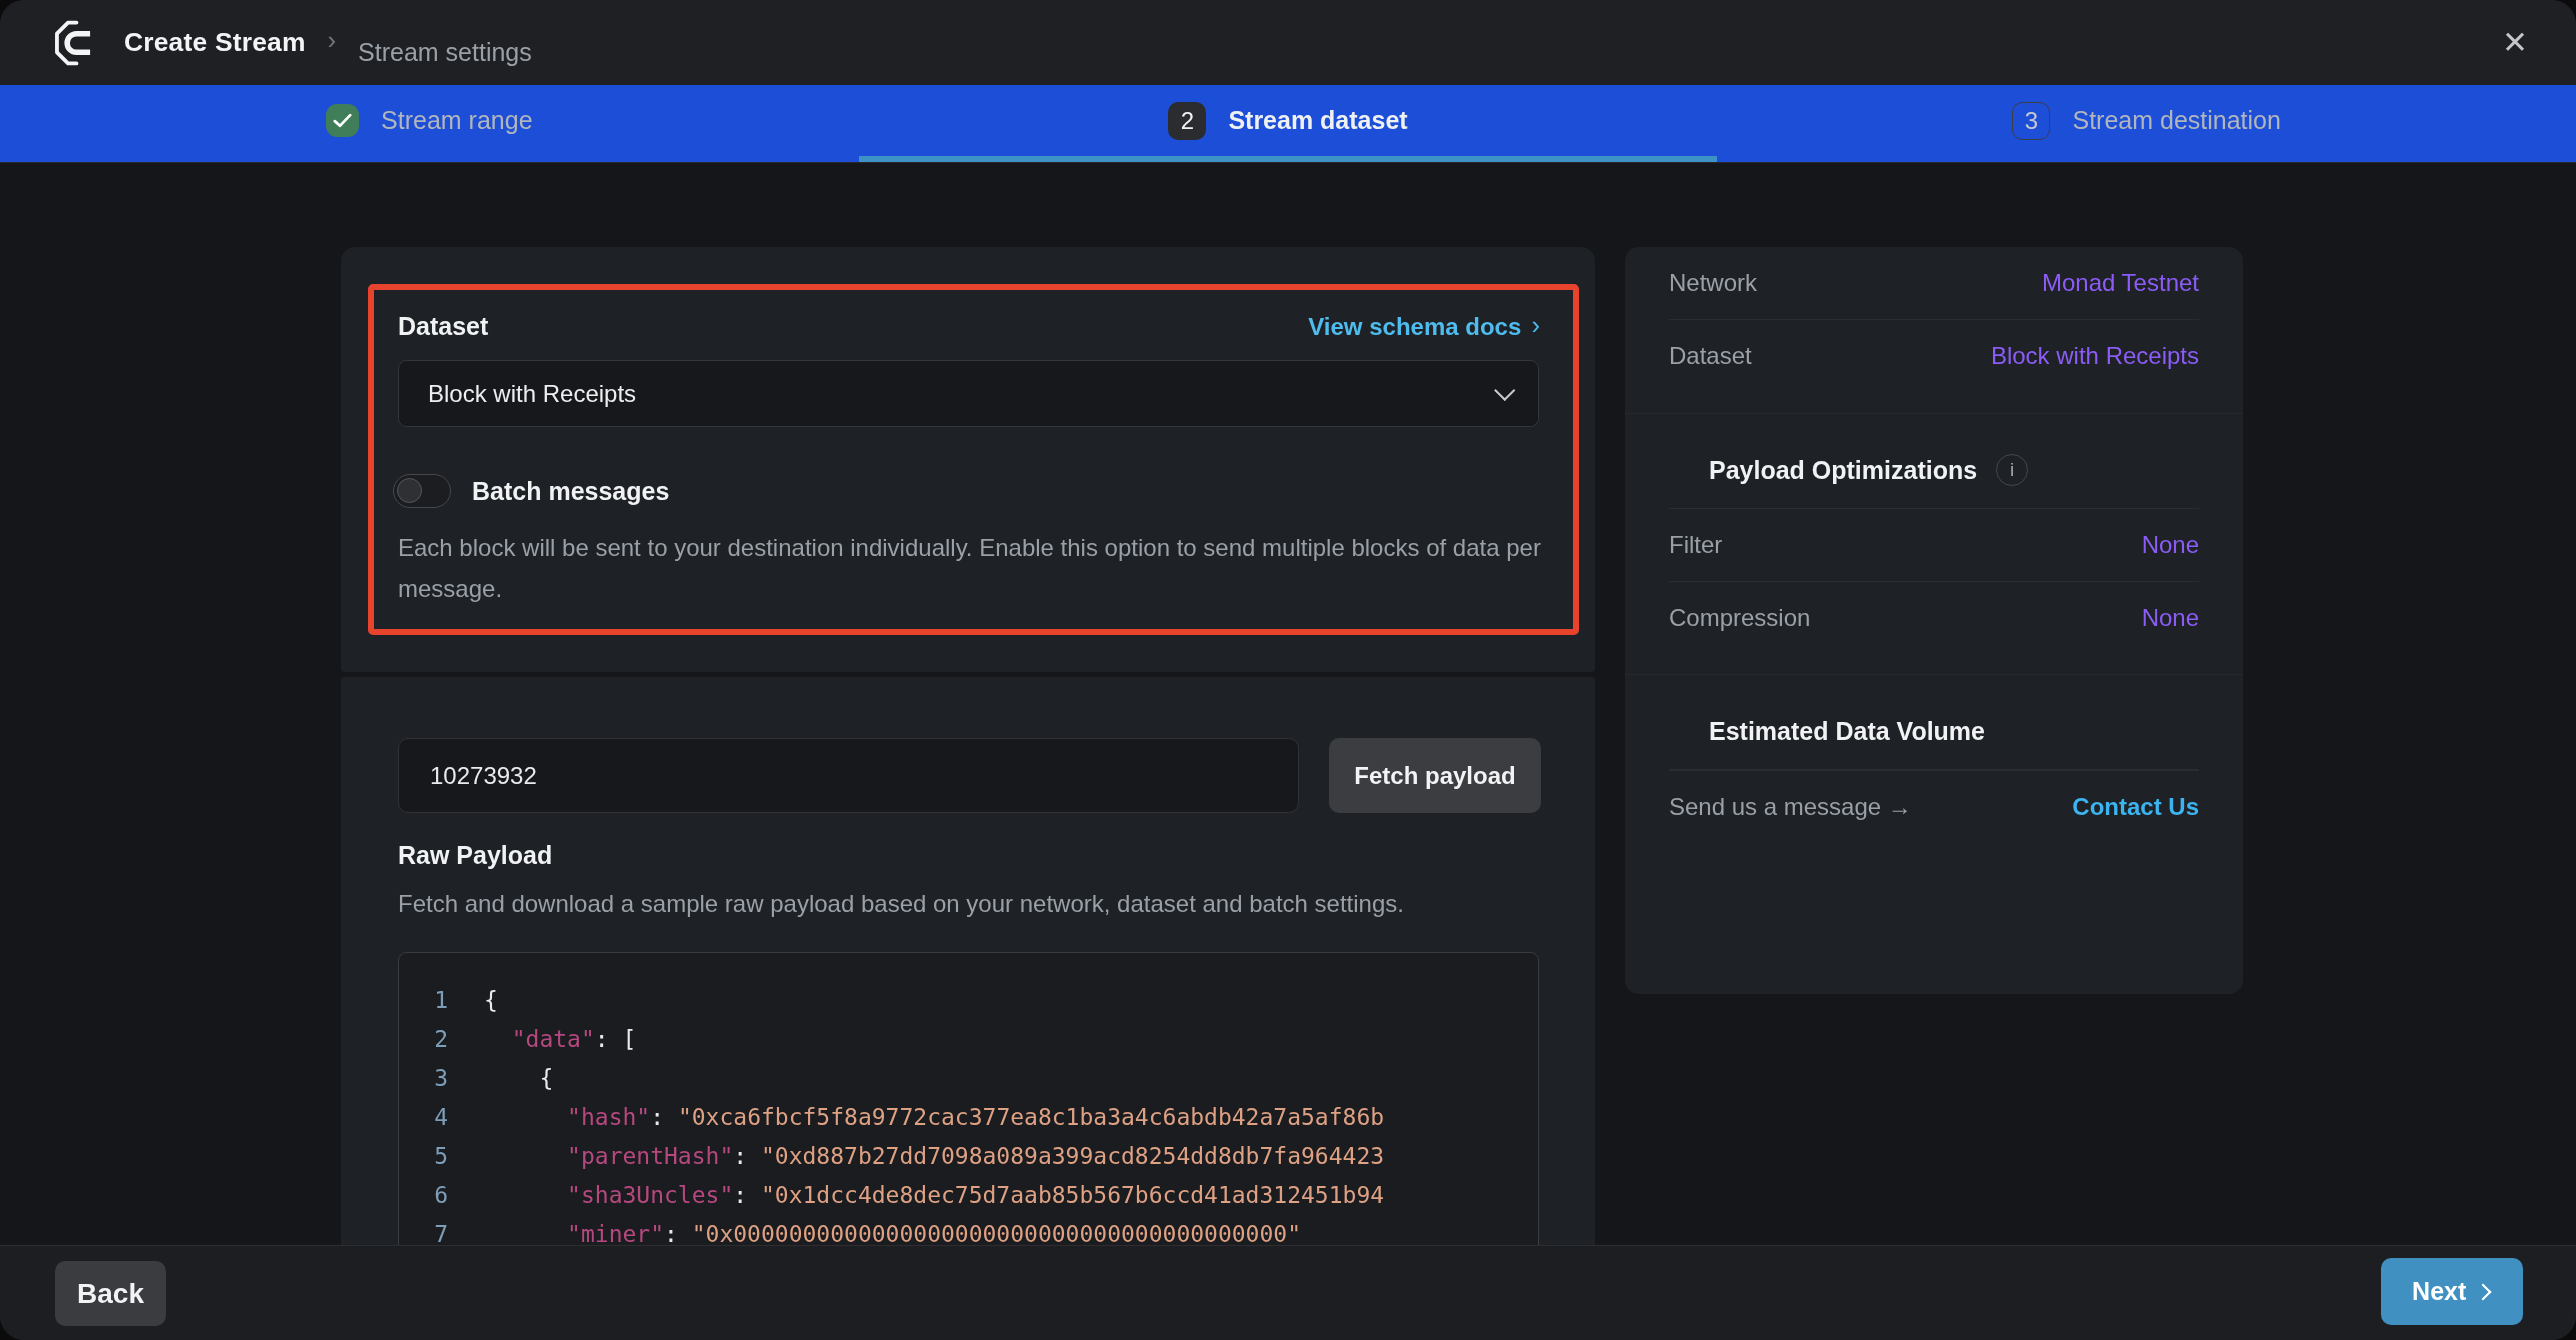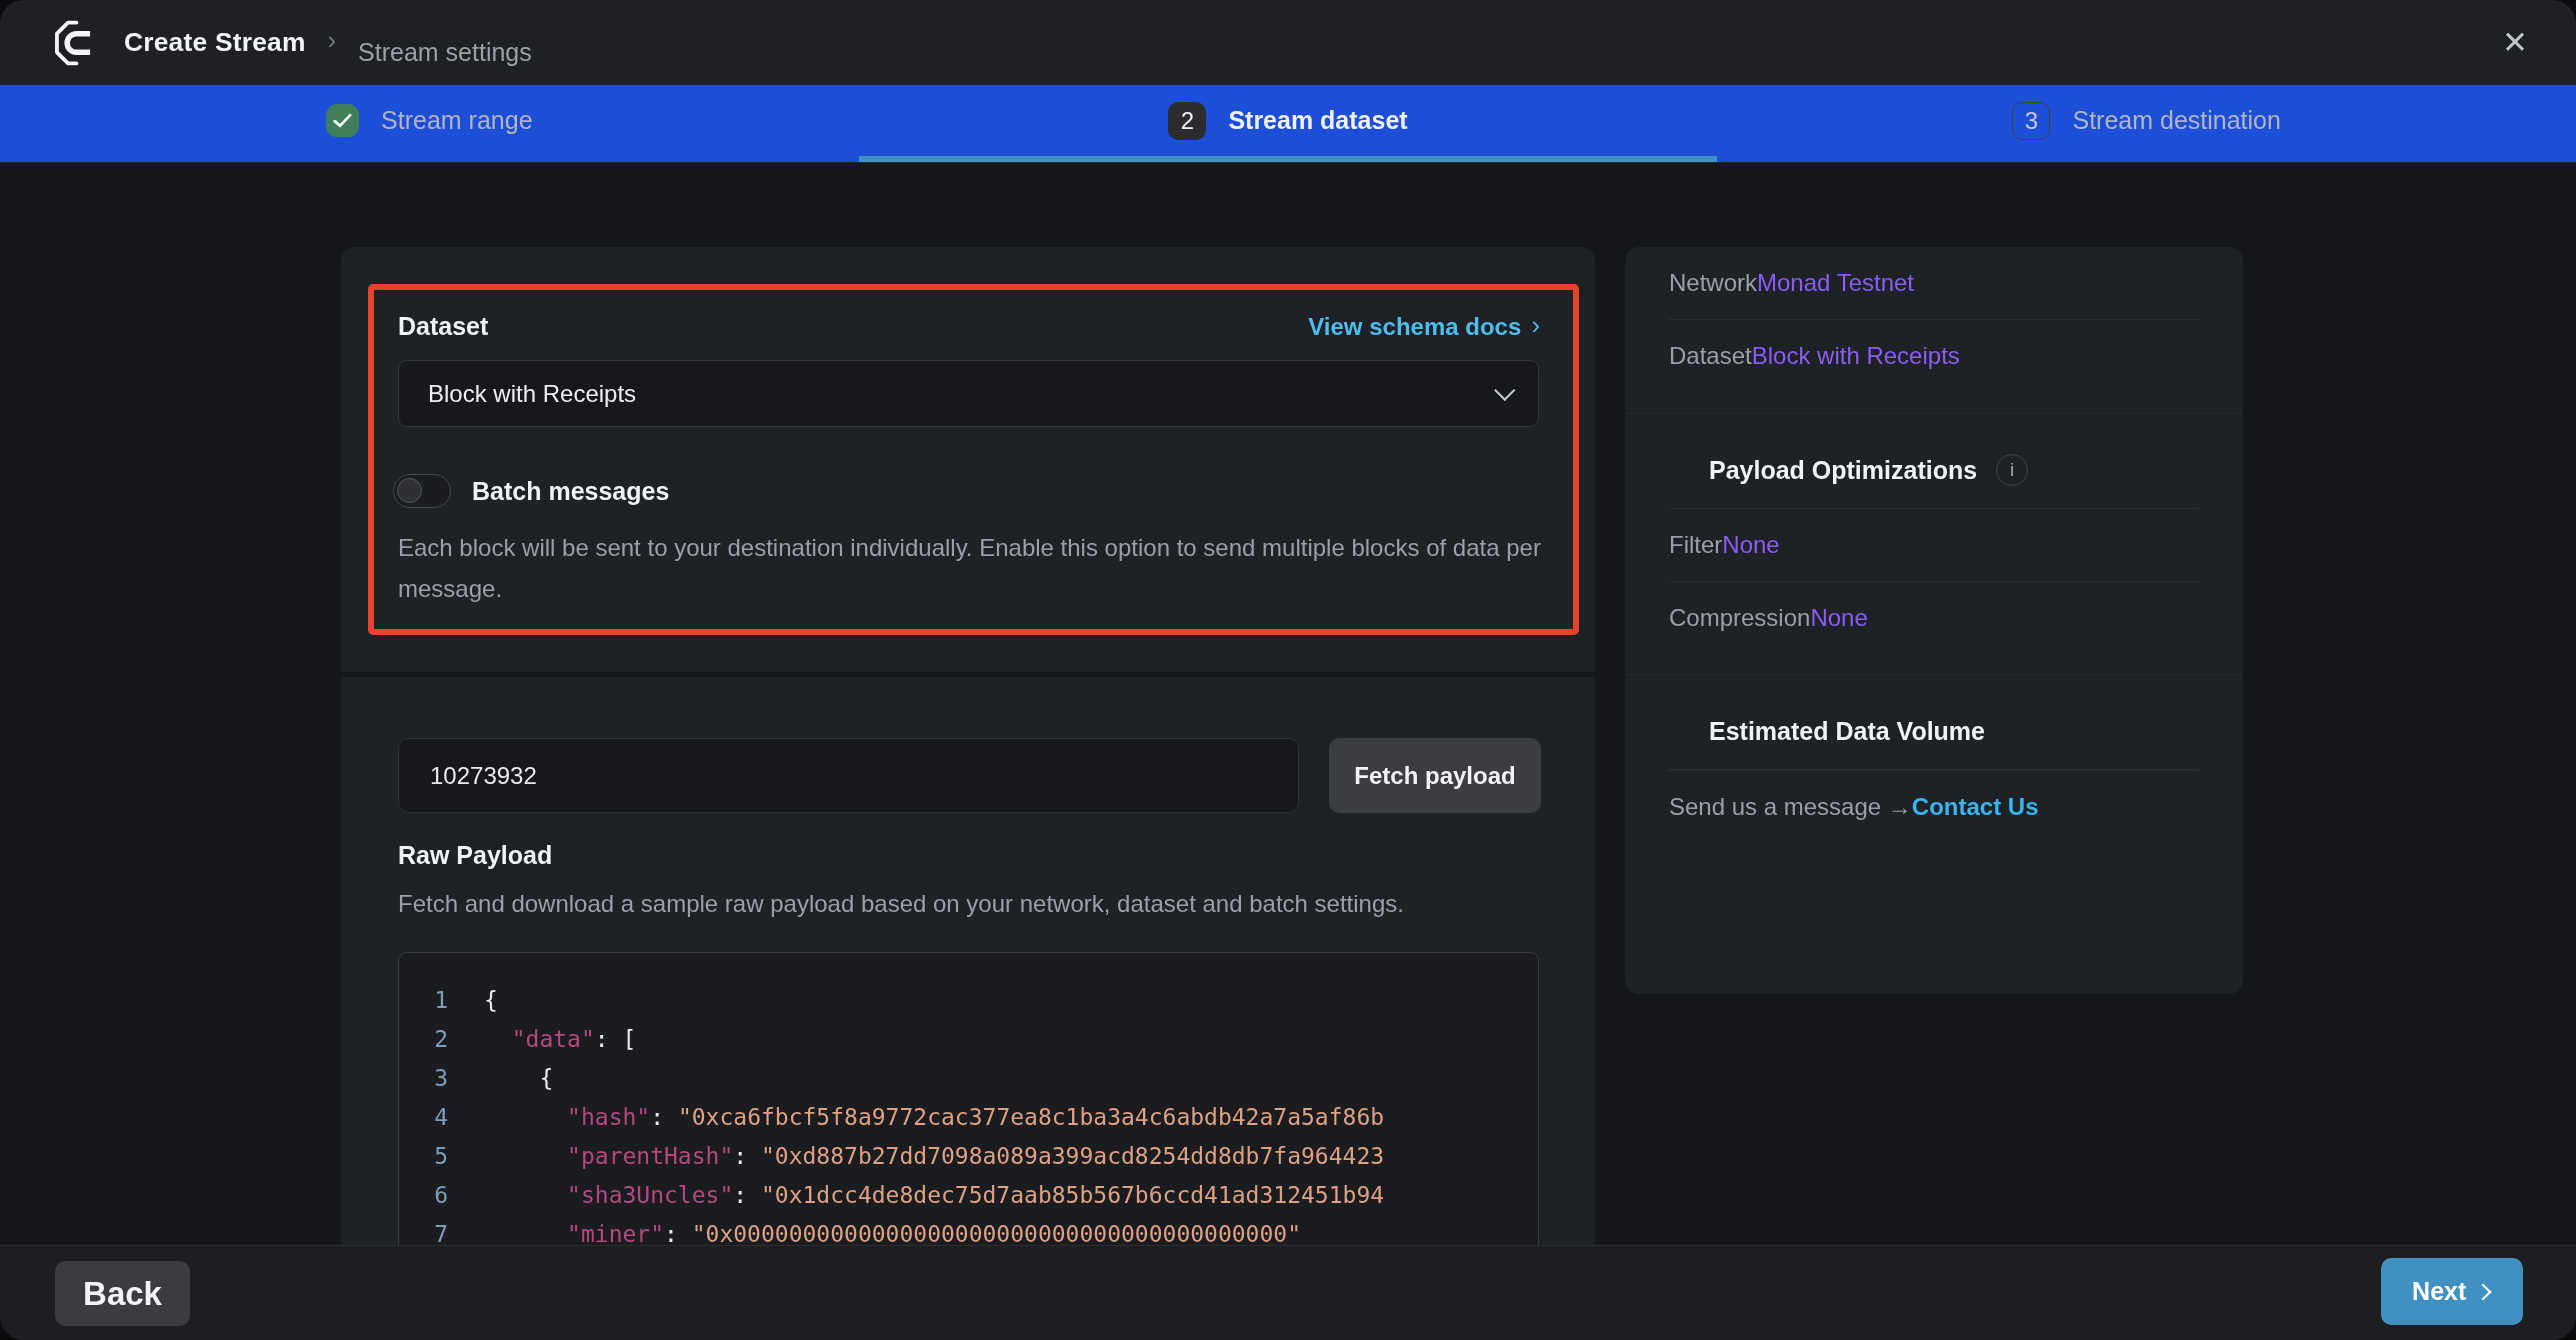--- a/index.html
+++ b/index.html
@@ -54,34 +54,34 @@
   .rp-heading { position:absolute; left:57px; top:164px; font-size:25px; font-weight:bold; color:#f0f2f4; }
   .rp-desc { position:absolute; left:57px; top:213px; font-size:24px; color:#9aa0a7; }
   .code-block { position:absolute; left:57px; top:275px; width:1141px; height:345px; background:#1a1c1f; border:0.9px solid #3a3c3f; border-radius:8.5px; overflow:hidden; padding-top:27px; }
   .code-line { display:flex; height:39px; align-items:center; font-family:"DejaVu Sans Mono", monospace; font-size:23px; white-space:pre; }
   .ln { width:49px; flex:0 0 auto; text-align:right; color:#7d9db8; margin-right:36px; }
   .seg-plain { color:#e9eaeb; }
   .seg-key { color:#b5487f; }
   .seg-str { color:#dfa184; }
 
   
-  .sum-row { height:72px; display:flex; align-items:center; }
+  .sum-row { height:72px; display:flex; align-items:center; justify-content:space-between; }
   .sum-label { font-size:24px; color:#9aa0a7; }
   .sum-value { font-size:24px; color:#8b5cf6; }
   .sum-div { border-bottom:0.9px solid #2b2e31; }
   .sum-full-div { position:relative; height:0; border-bottom:0.9px solid #26282b; margin:20.5px -44px 19px; }
   .sum-header { height:75px; display:flex; align-items:center; gap:19px; }
   .sum-header-text { font-size:25px; font-weight:bold; color:#f0f2f4;margin-left:40px; }
   .info-circle { width:32px; height:32px; border-radius:50%; border:0.9px solid #43464b; color:#a3a8ae; font-size:19px; display:flex; align-items:center; justify-content:center; }
   .contact-link { font-size:24px; font-weight:bold; color:#3cb4ef; cursor:pointer; }
   .pad-top { padding-top:22px; }
 
   
   .footer { position:absolute; left:0; right:0; top:1245px; height:96px; background:#1c1e22; border-top:0.9px solid #2c2e31; z-index:5; }
-  .back-btn { position:absolute; left:55px; top:15.4px; width:135px; height:65px; background:#3a3c40; border:none; border-radius:10.2px; color:#f2f3f5; font-size:33px; font-weight:600; font-family:"Liberation Sans",sans-serif; cursor:pointer; }
+  .back-btn { position:absolute; left:55px; top:15.4px; width:111px; height:65px; background:#3a3c40; border:none; border-radius:10.2px; color:#f2f3f5; font-size:28px; font-weight:600; font-family:"Liberation Sans",sans-serif; cursor:pointer; }
   .next-btn { position:absolute; right:53px; top:12px; width:142px; height:67px; background:#4090c2; border:none; border-radius:10.2px; color:#ffffff; font-size:25px; font-weight:bold; font-family:"Liberation Sans",sans-serif; cursor:pointer; display:flex; align-items:center; justify-content:center; gap:13.6px; }
   .next-chev { width:12px; height:12px; border-right:2.6px solid #fff; border-bottom:2.6px solid #fff; transform:rotate(-45deg); position:relative; left:-2.6px; }
 </style>
 </head>
 <body>
 
 <div class="modal">
 
   <div class="topbar">
     <svg class="logo" viewBox="0 0 60 56" fill="none">

